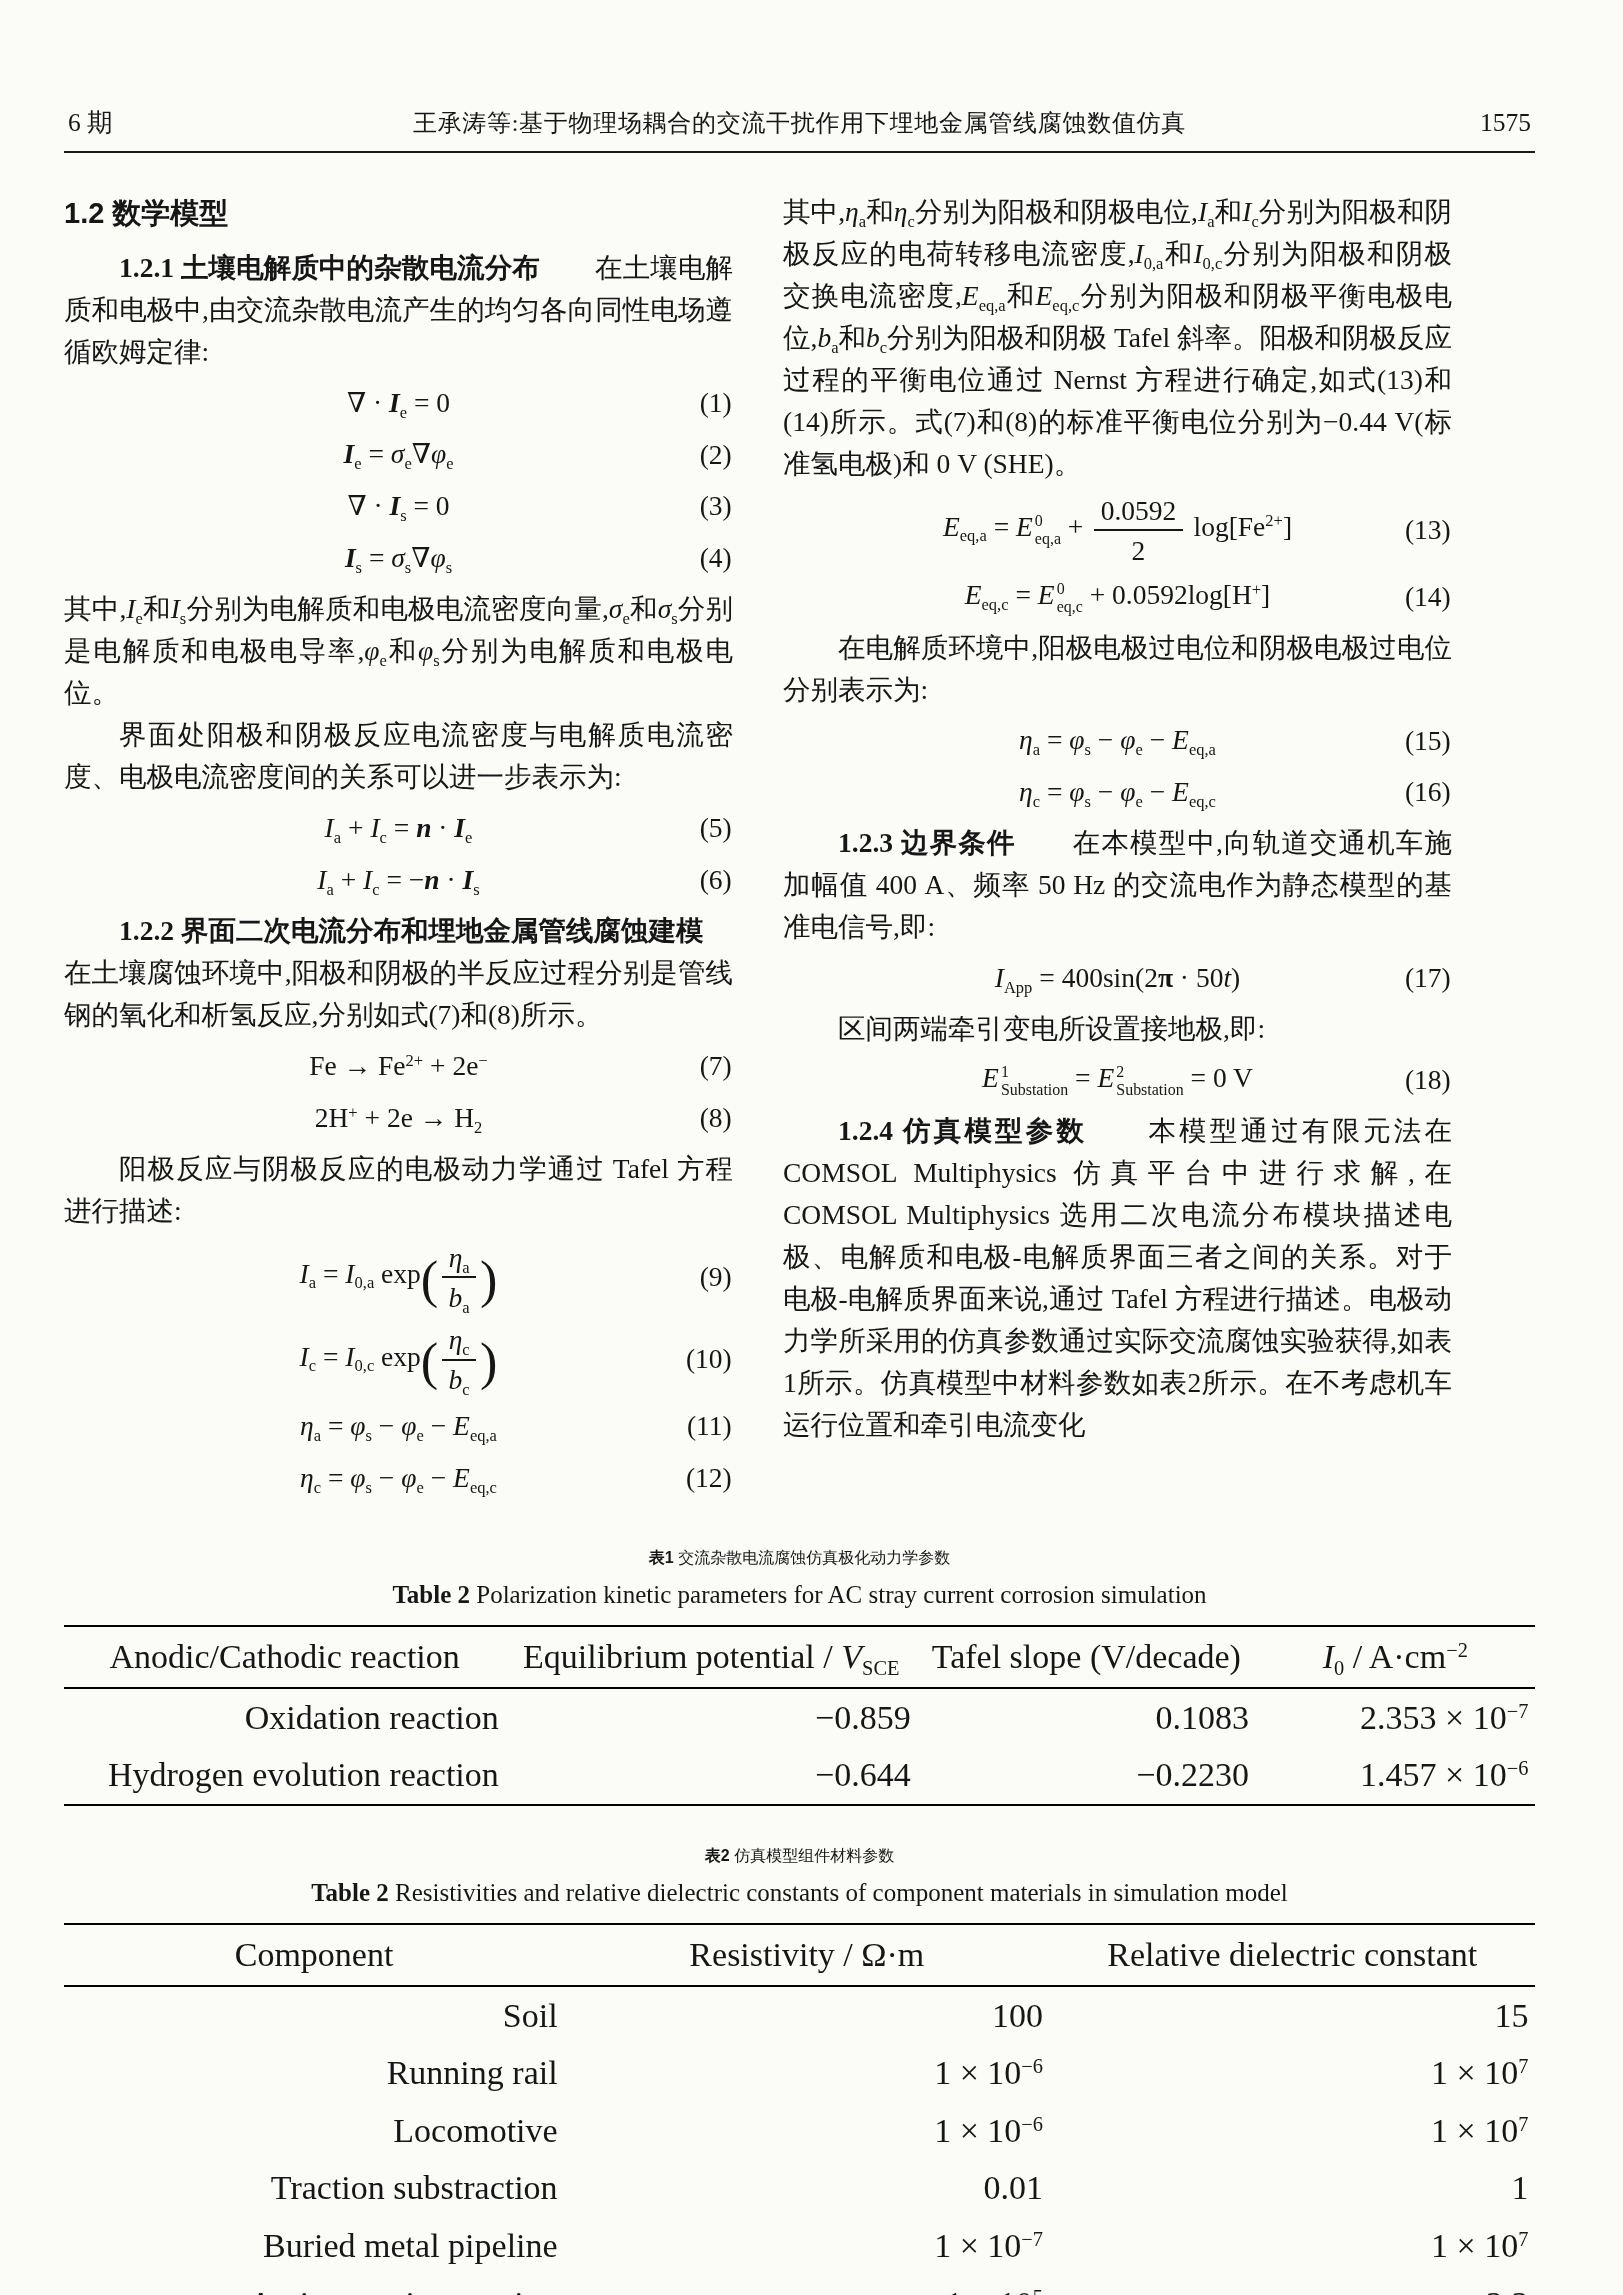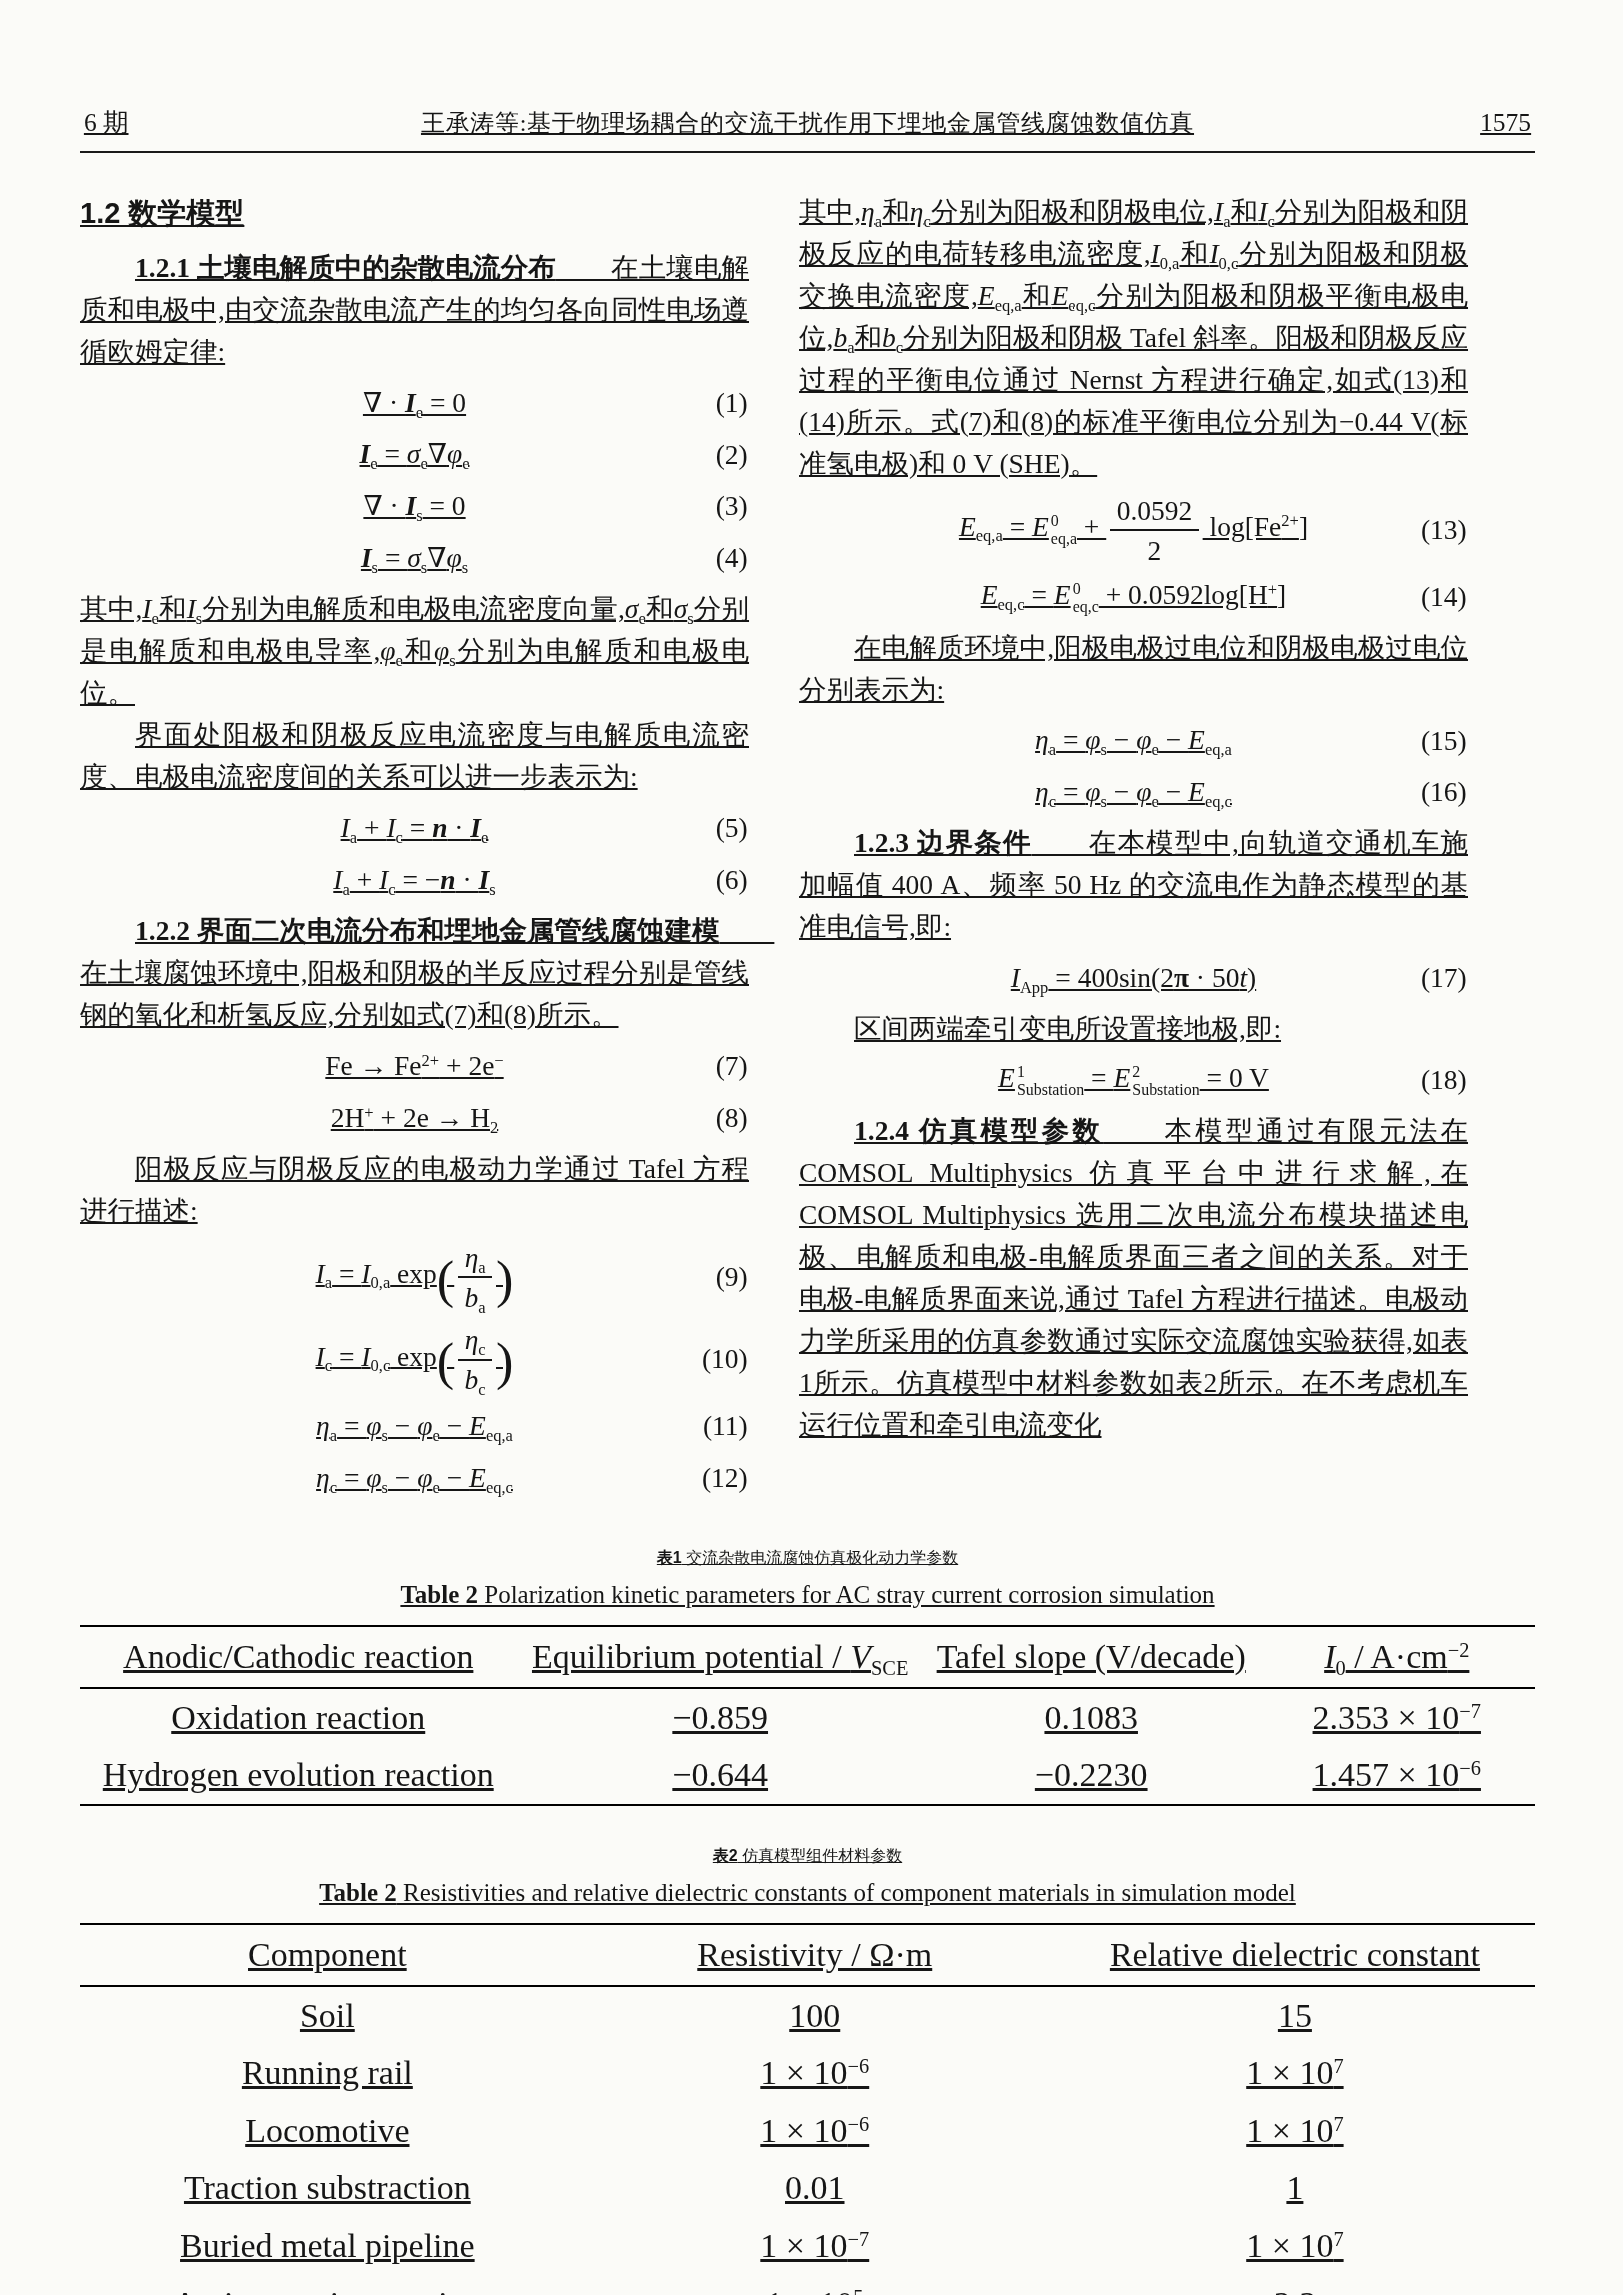--- a/index.html
+++ b/index.html
@@ -1,20 +1,20 @@
 <!DOCTYPE html>
 <html style="font-size:10.5px"><head>
 <meta charset="utf-8">
 <style>
   * { margin:0; padding:0; box-sizing:border-box; }
   html,body { background:#9a9a9a; }
   .page {
     width:1623px; height:2295px; margin:0 auto; background:#fbfbf8; color:#161616;
     font-family:"Liberation Serif","DejaVu Serif",serif; font-size:27.5px;
-    padding:105px 88px 0 80px; position:relative; overflow:hidden;text-decoration:underline;
+    padding:105px 88px 0 64px; position:relative; overflow:hidden;
   }
   
   .pg-header { display:flex; align-items:baseline; font-size:25.5px; padding:0 3.9px 10.5px 3.9px; }
   .issue { width:170px; }
   .pg-title { flex:1; text-align:center; font-size:24px; letter-spacing:0.7px; }
   .pg-num { width:170px; text-align:right; }
   .header-rule { border-top:2px solid #1a1a1a; margin-bottom:38px; }
 
   
   .columns { display:flex; gap:50px; }
@@ -40,21 +40,21 @@
   .fr-bot { padding-top:2.6px; display:block; }
   .bp { font-size:1.9em; font-weight:300; line-height:0; vertical-align:middle; position:relative; top:2px; }
   .ss { display:inline-flex; flex-direction:column; align-items:flex-start; font-size:0.58em; line-height:1.12; vertical-align:middle; margin-left:2px; }
 
   
   .tables-section { margin-top:31px; }
   .tcaption { text-align:center; line-height:37px; font-size:25px; }
   .tcaption.zh { font-family:"Liberation Sans","DejaVu Sans",sans-serif; font-size:16px; }
   .tbl { width:100%; border-collapse:collapse; border-top:2.6px solid #000; border-bottom:2.6px solid #000; font-size:34px; margin-top:11.8px; }
   .tbl th { font-weight:normal; border-bottom:2px solid #000; padding:11px 6.5px; text-align:center; }
-  .tbl td { padding:9.8px 6.5px; text-align:center; }
+  .tbl td { padding:9.8px 6.5px; text-align:right; }
   .tbl-gap { height:31px; }
 </style>
 </head>
 <body>
 
 <div class="page">
 
   <div class="pg-header">
     <span class="issue">6 期</span>
     <span class="pg-title">王承涛等:基于物理场耦合的交流干扰作用下埋地金属管线腐蚀数值仿真</span>

